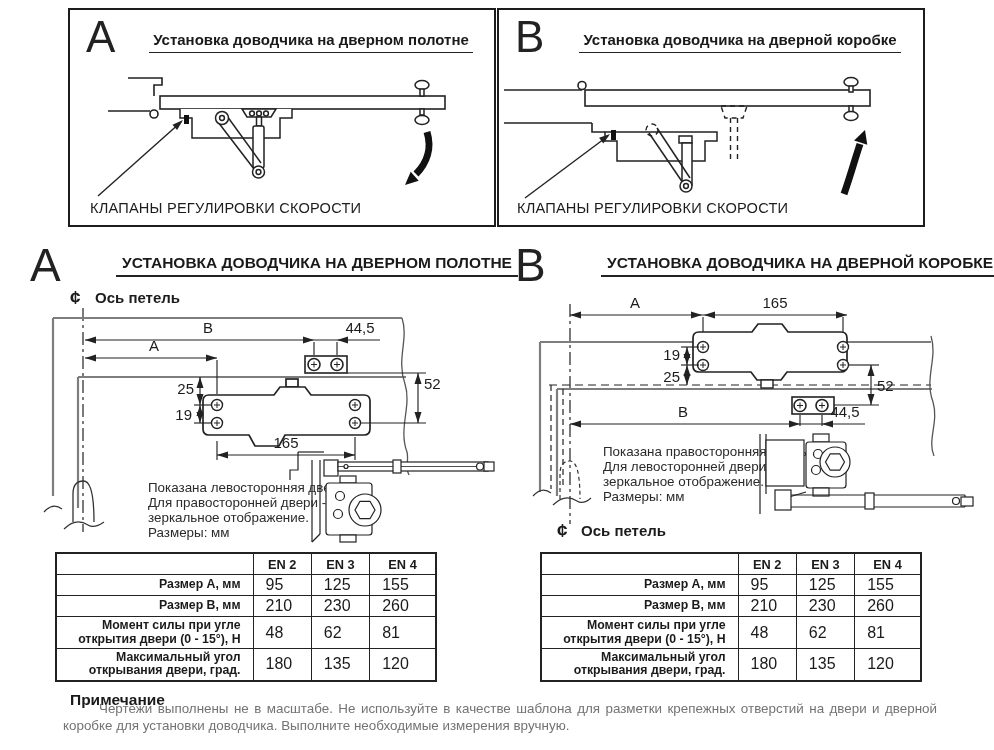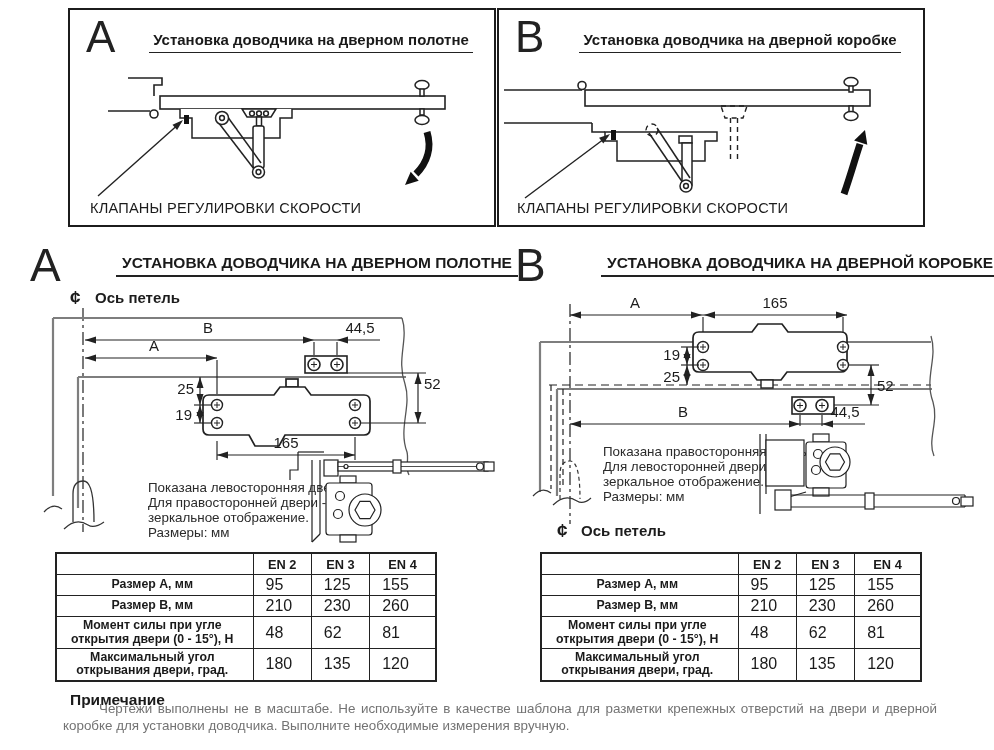--- a/index.html
+++ b/index.html
@@ -20,21 +20,21 @@
   .dimtxt{font-size:15px;}
   .notetxt{font-size:13.4px;fill:#2b2b2b;}
   .valvetxt{font-size:14.6px;letter-spacing:.2px;}
   .axistxt{font-size:15px;font-weight:bold;}
   .clsym{font-size:19px;font-weight:bold;}
   
   .spec{position:absolute;top:552px;width:382px;}
   .spec table{border-collapse:collapse;width:100%;table-layout:fixed;}
   .spec td{border:1.5px solid #222;padding:1px 12px;vertical-align:middle;}
   .spec table{border:2px solid #222;}
-  .spec .lbl{font-size:12.3px;font-weight:bold;text-align:center;padding-left:7px;line-height:13.5px;}
+  .spec .lbl{font-size:12.3px;font-weight:bold;text-align:right;padding-left:7px;line-height:13.5px;}
   .spec .hdr{font-size:12.8px;font-weight:bold;text-align:center;height:18px;}
   .spec .val{font-size:16px;text-align:left;}
   .spec .r-s{height:18px;}
   .spec .r-m{height:32px;}
   
   .fn-title{position:absolute;left:70px;top:677px;font-size:15.5px;font-weight:bold;margin-top:14px;}
   .fn-text{position:absolute;left:63px;top:700px;width:874px;font-size:13.4px;line-height:17px;
            text-align:justify;text-indent:36px;color:#737373;}
   .ln{stroke:#222;fill:none;}
   .gray{stroke:#7e7e7e;stroke-width:2.2;fill:none;}

